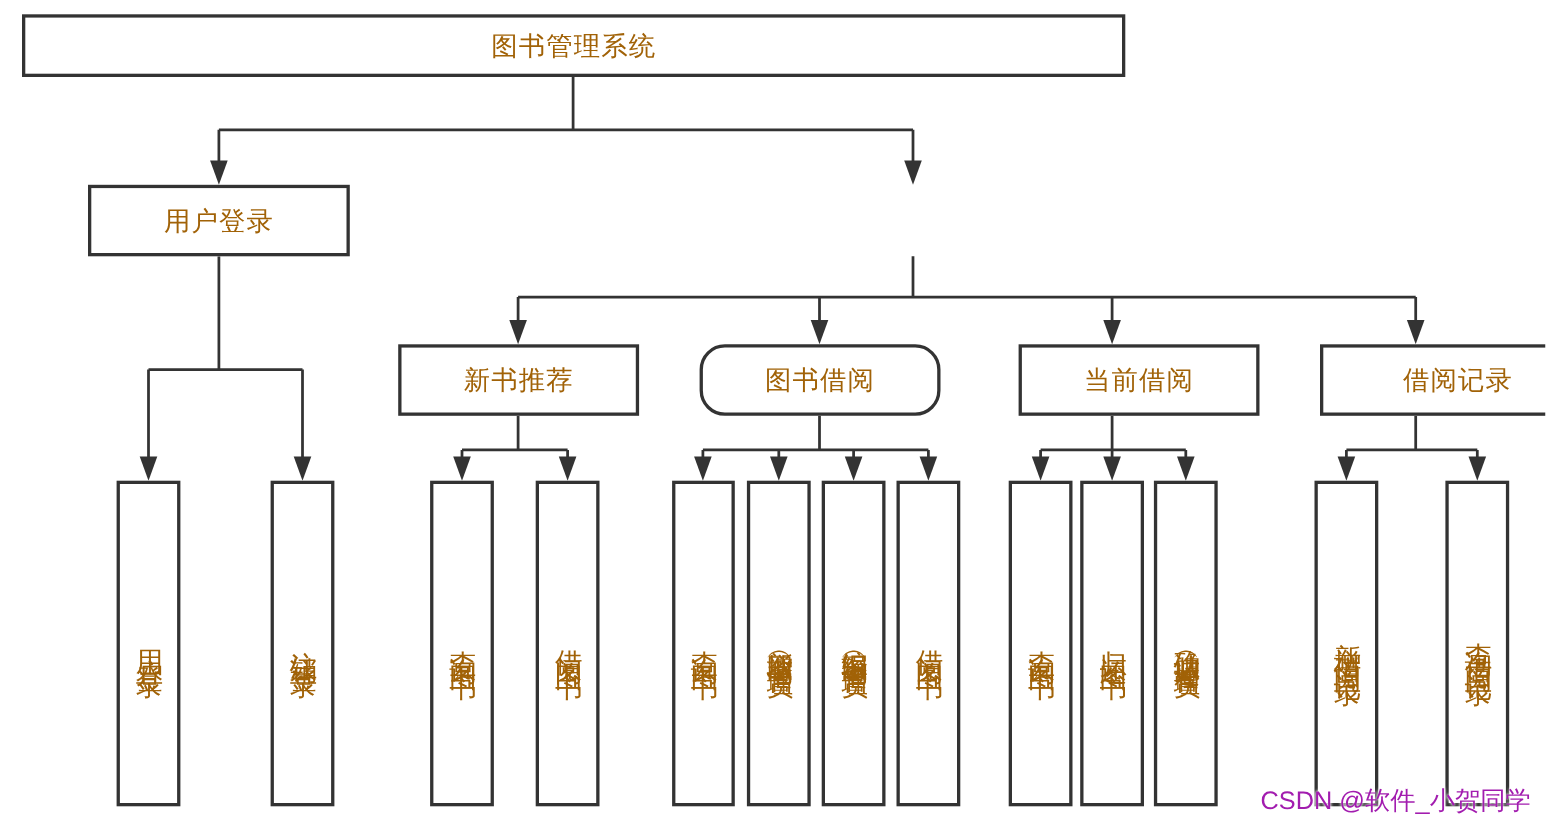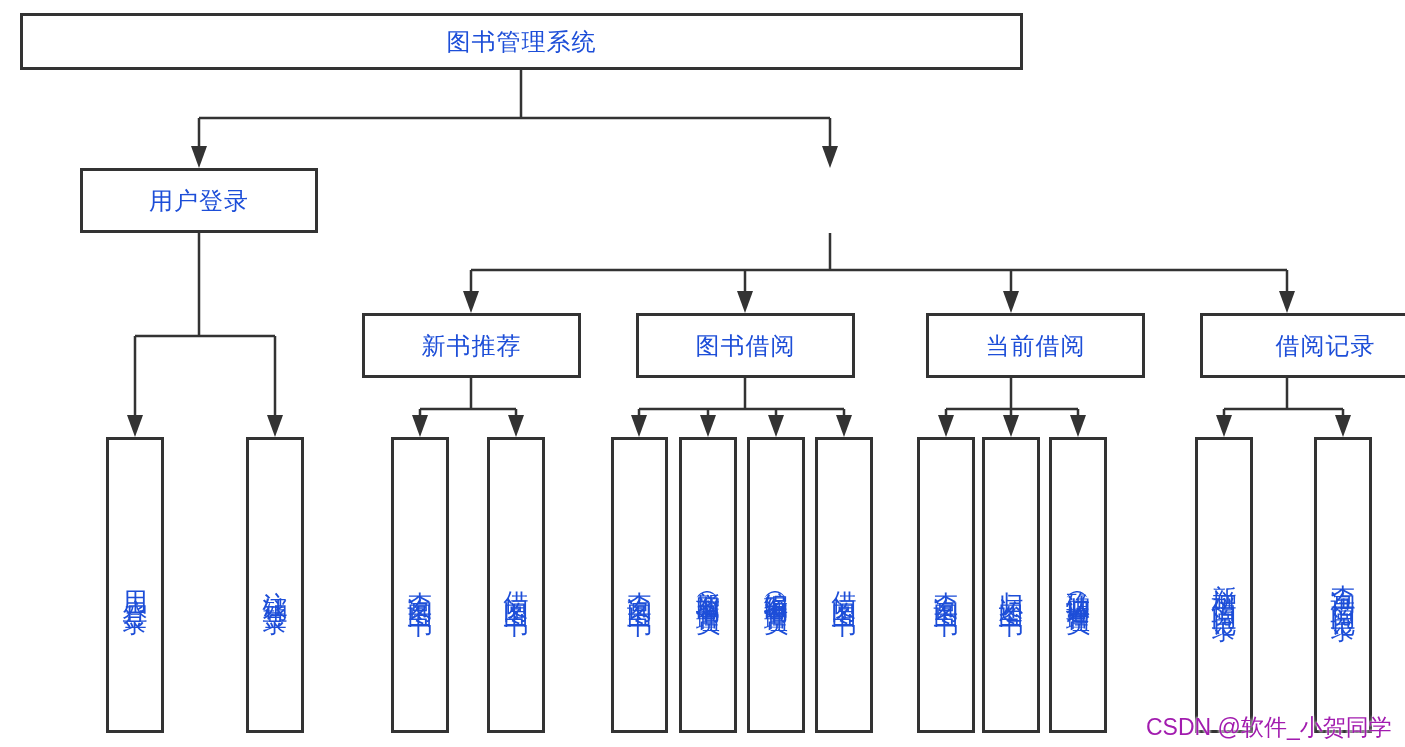--- a/index.html
+++ b/index.html
@@ -13,21 +13,21 @@
     overflow: hidden;
   }
   .wires { position: absolute; left: 0; top: 0; width: 1405px; height: 747px; }
   .box {
     position: absolute;
     border: 3px solid #333333;
     background: #ffffff;
     display: flex;
     align-items: center;
     justify-content: center;
-    color: #1d4ed8;
+    color: #a16207;
     text-align: right;
   }
   .box.h span {
     font-size: 24px;
     letter-spacing: 1px;
     white-space: nowrap;
   }
   .box.v span {
     writing-mode: vertical-rl;
     text-orientation: mixed;
@@ -92,21 +92,21 @@
     <span>图书管理系统</span>
   </div>
 
   <div class="box h" style="left:80px; top:168px; width:238px; height:65px;">
     <span>用户登录</span>
   </div>
 
   <div class="box h" style="left:362px; top:313px; width:219px; height:65px;">
     <span>新书推荐</span>
   </div>
-  <div class="box h" style="left:636px; top:313px; width:219px; height:65px;">
+  <div class="box h" style="left:636px; top:313px; width:219px; height:65px;border-radius:23px;">
     <span>图书借阅</span>
   </div>
   <div class="box h" style="left:902px; top:313px; width:219px; height:65px;margin-left:24px;">
     <span>当前借阅</span>
   </div>
   <div class="box h" style="left:1200px; top:313px; width:251px; height:65px;">
     <span>借阅记录</span>
   </div>
 
   <div class="box v" style="left:106px; top:437px; width:58px; height:296px;">

